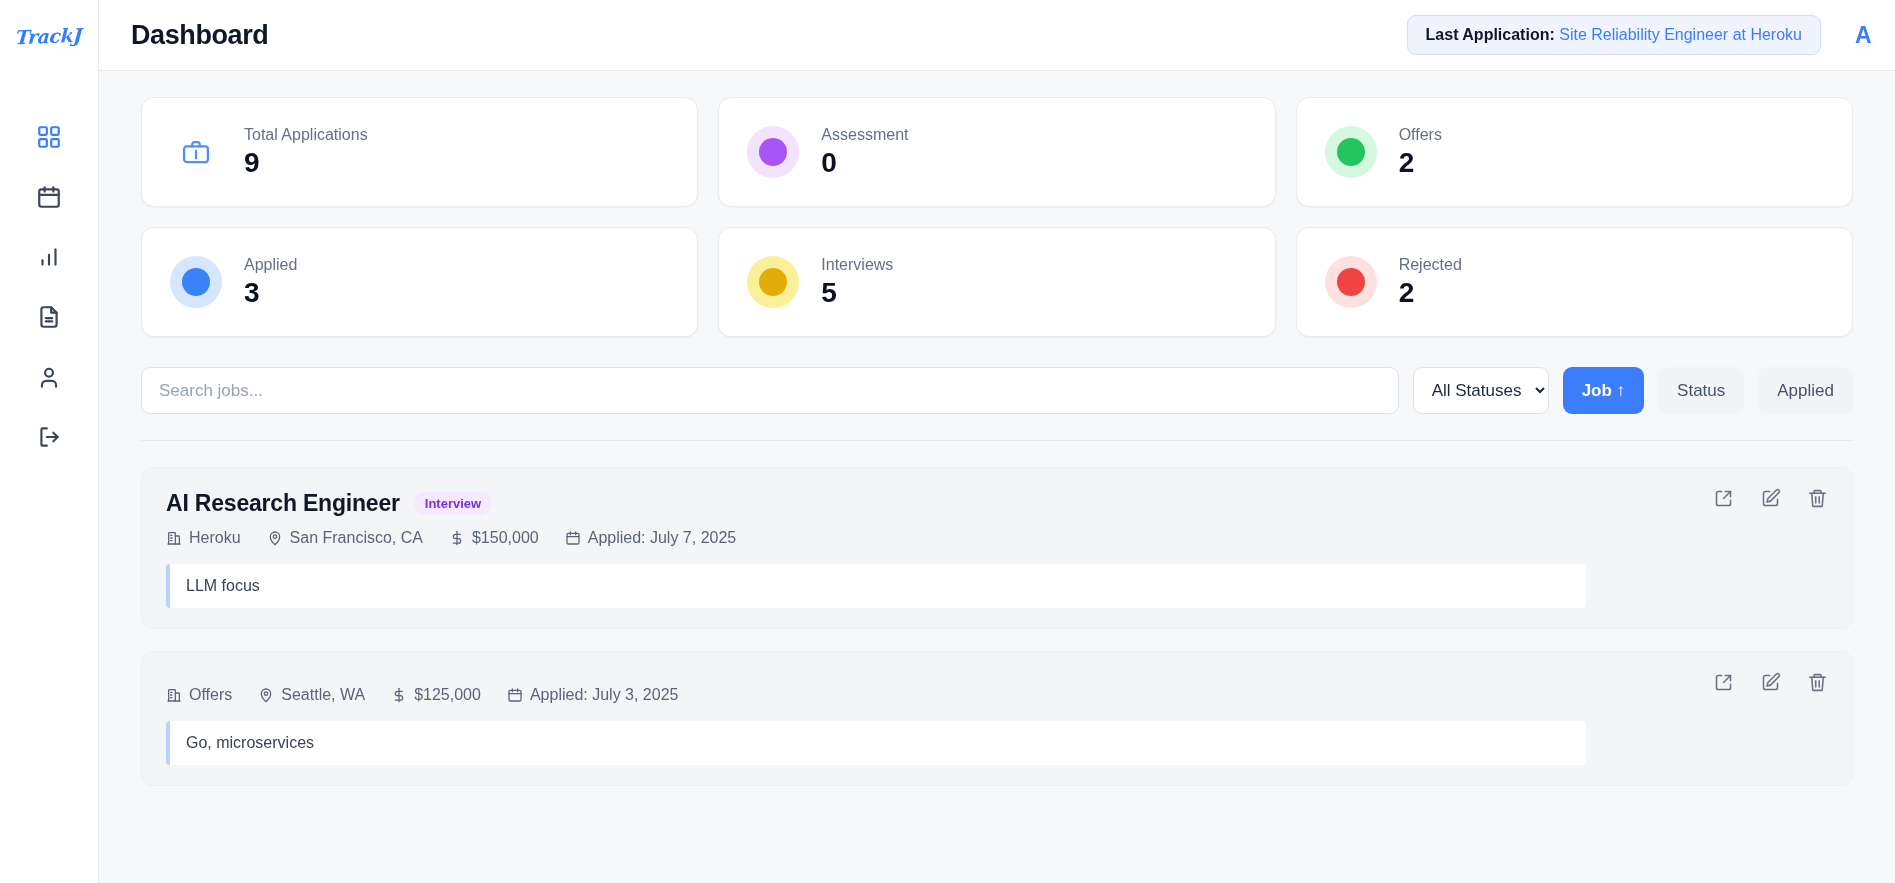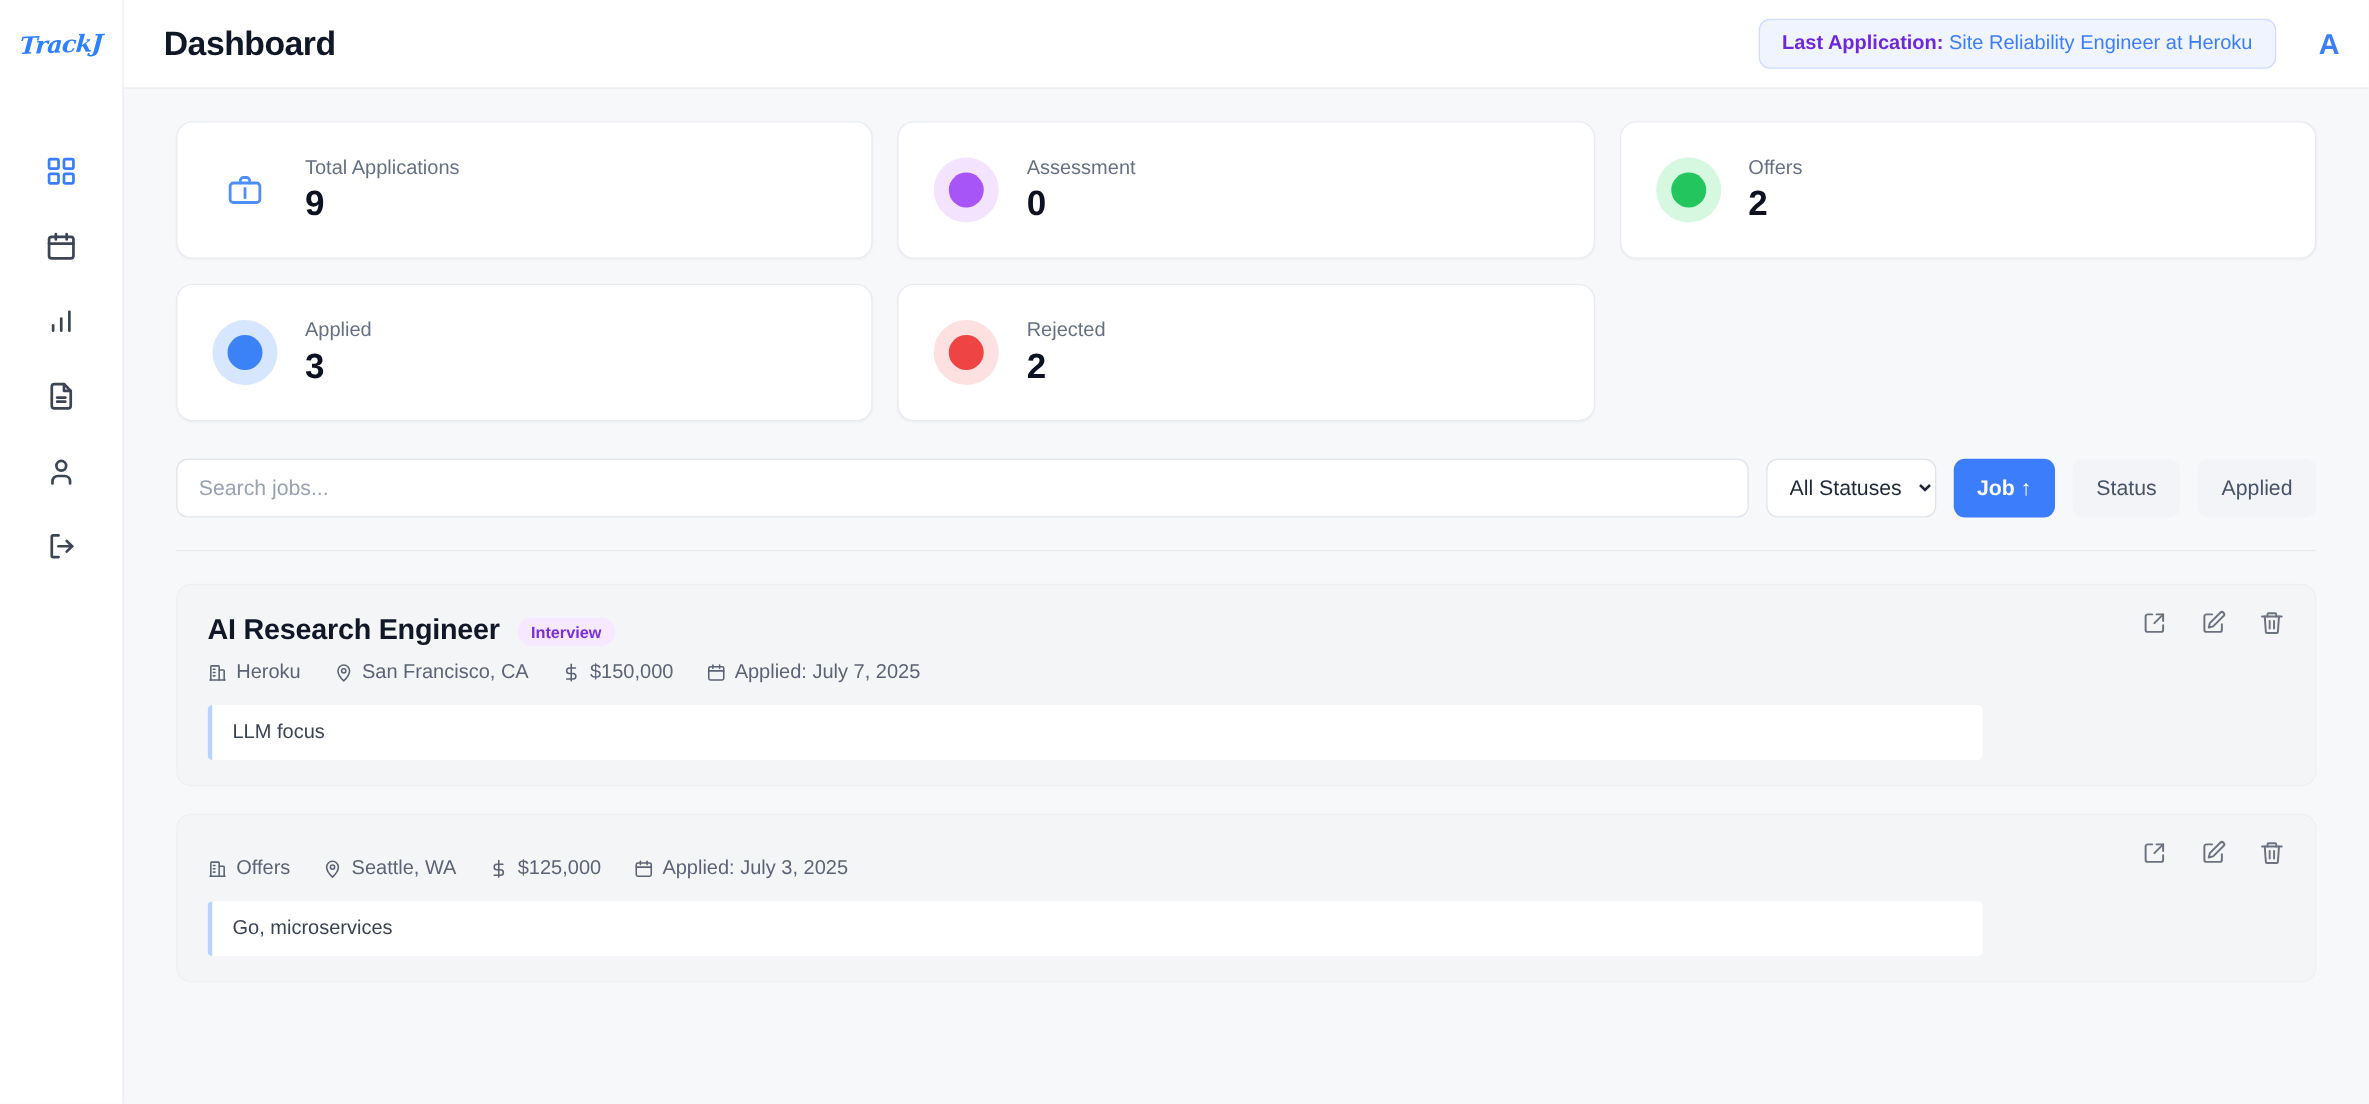--- a/index.html
+++ b/index.html
@@ -63,21 +63,21 @@
   }
   .last-app-pill {
     border: 1px solid #cddcff;
     background: #eff4ff;
     border-radius: 9px;
     padding: 10px 18px;
     font-size: 16px;
     white-space: nowrap;
     cursor: pointer;
   }
-  .last-app-label { color: #6d28d9; font-weight: 700; }
+  .last-app-label { color: #0f172a; font-weight: 700; }
   .last-app-value { color: #3b7dfb; font-weight: 400; }
   .avatar-initial {
     font-size: 23px; font-weight: 700; color: #3b7dfb;
     width: 40px; text-align: left; margin-left: 16px;
     cursor: pointer;
   }
 
   .content {
     flex: 1 1 auto;
     overflow: hidden;
@@ -157,21 +157,21 @@
 
   
   .job-list { margin-top: 26px; display: flex; flex-direction: column; gap: 22px; }
   .job-card {
     background: #f4f5f7;
     border: 1px solid #edeff3;
     border-radius: 12px;
     padding: 22px 26px 20px 24px;
     position: relative;
   }
-  .job-head { display: flex; align-items: flex-end; gap: 14px; }
+  .job-head { display: flex; align-items: center; gap: 14px; }
   .job-title { font-size: 23px; font-weight: 700; color: #101828; letter-spacing: -0.2px; }
   .badge {
     font-size: 13px;
     border-radius: 999px;
     padding: 4px 11px;
     font-weight: 700;
     white-space: nowrap;
   }
   .badge.interview { background: #f6e9ff; color: #7b2fd6; }
   .badge.offer { background: #ddf7e4; color: #127a3e; }
@@ -333,20 +333,29 @@
         <div class="stat-card">
           <div class="dot-halo" style="background:#d6e6fe">
             <div class="dot-core" style="background:#3b82f6"></div>
           </div>
           <div>
             <div class="stat-label">Applied</div>
             <div class="stat-value">3</div>
           </div>
         </div>
 
+        <div class="stat-card">
+          <div class="dot-halo" style="background:#fbf09a">
+            <div class="dot-core" style="background:#e3ad09"></div>
+          </div>
+          <div>
+            <div class="stat-label">Interviews</div>
+            <div class="stat-value">5</div>
+          </div>
+        </div>
 
         <div class="stat-card">
           <div class="dot-halo" style="background:#fde0e0">
             <div class="dot-core" style="background:#ef4444"></div>
           </div>
           <div>
             <div class="stat-label">Rejected</div>
             <div class="stat-value">2</div>
           </div>
         </div>

